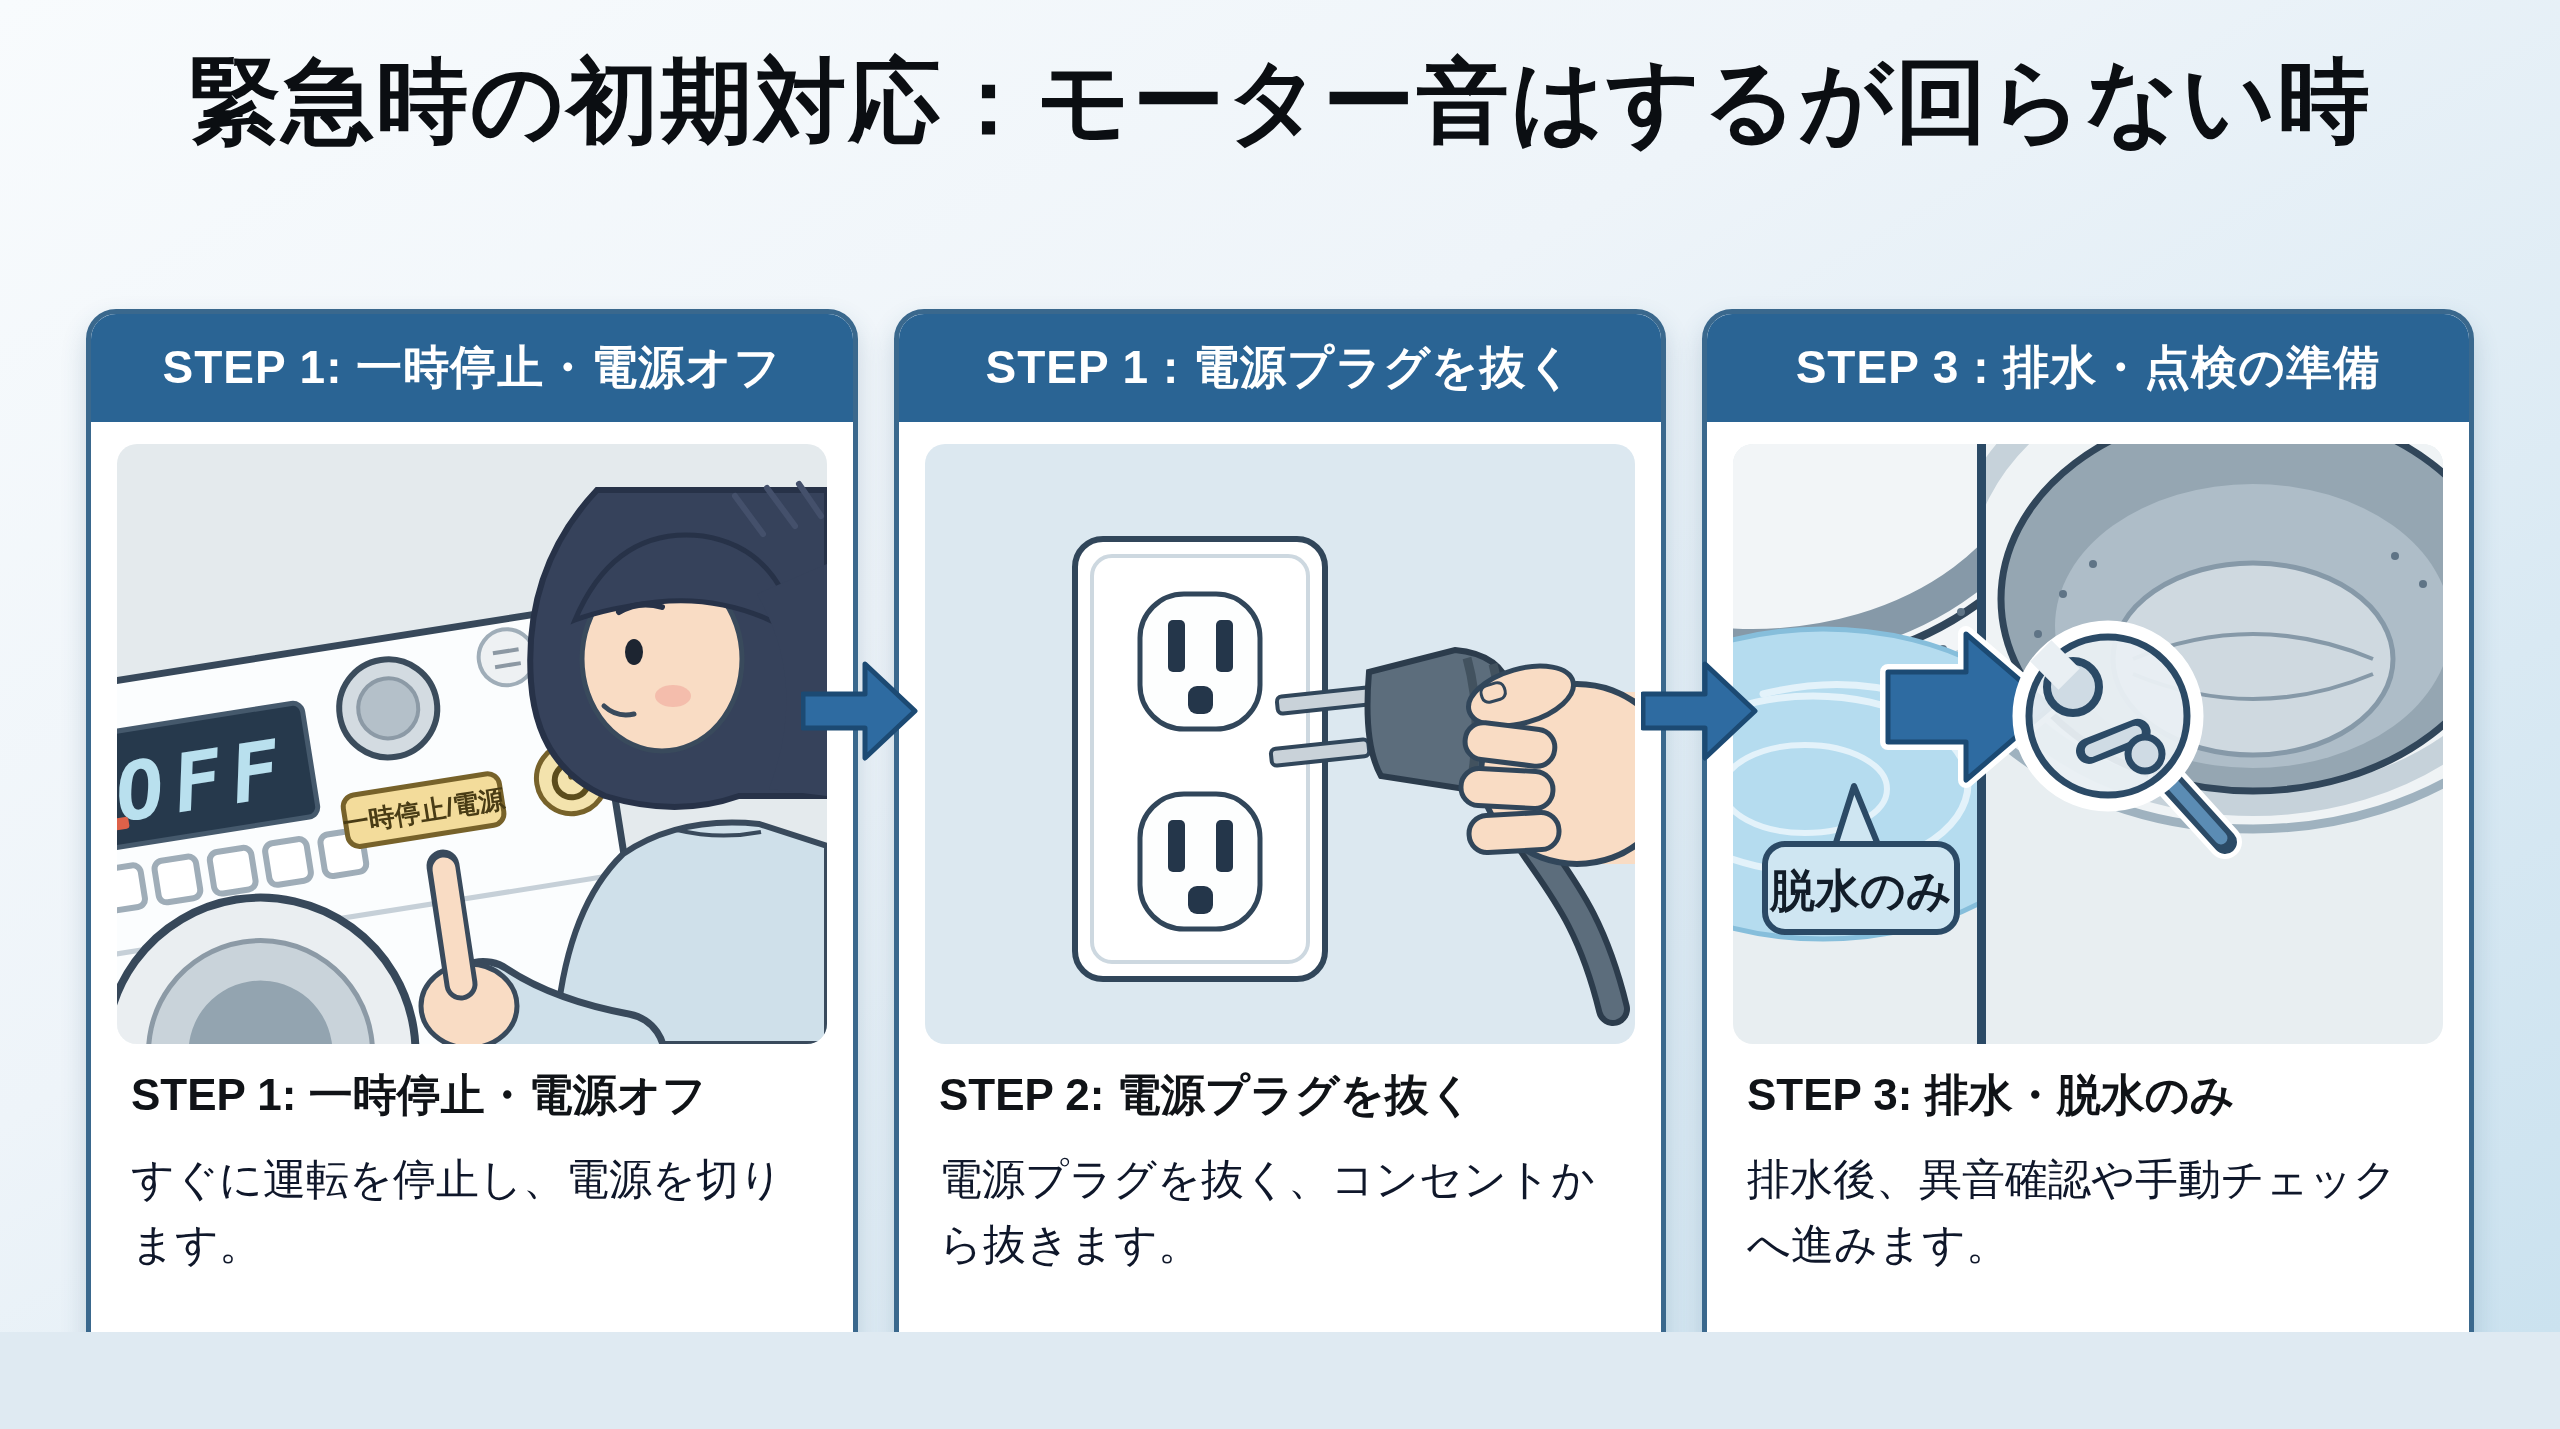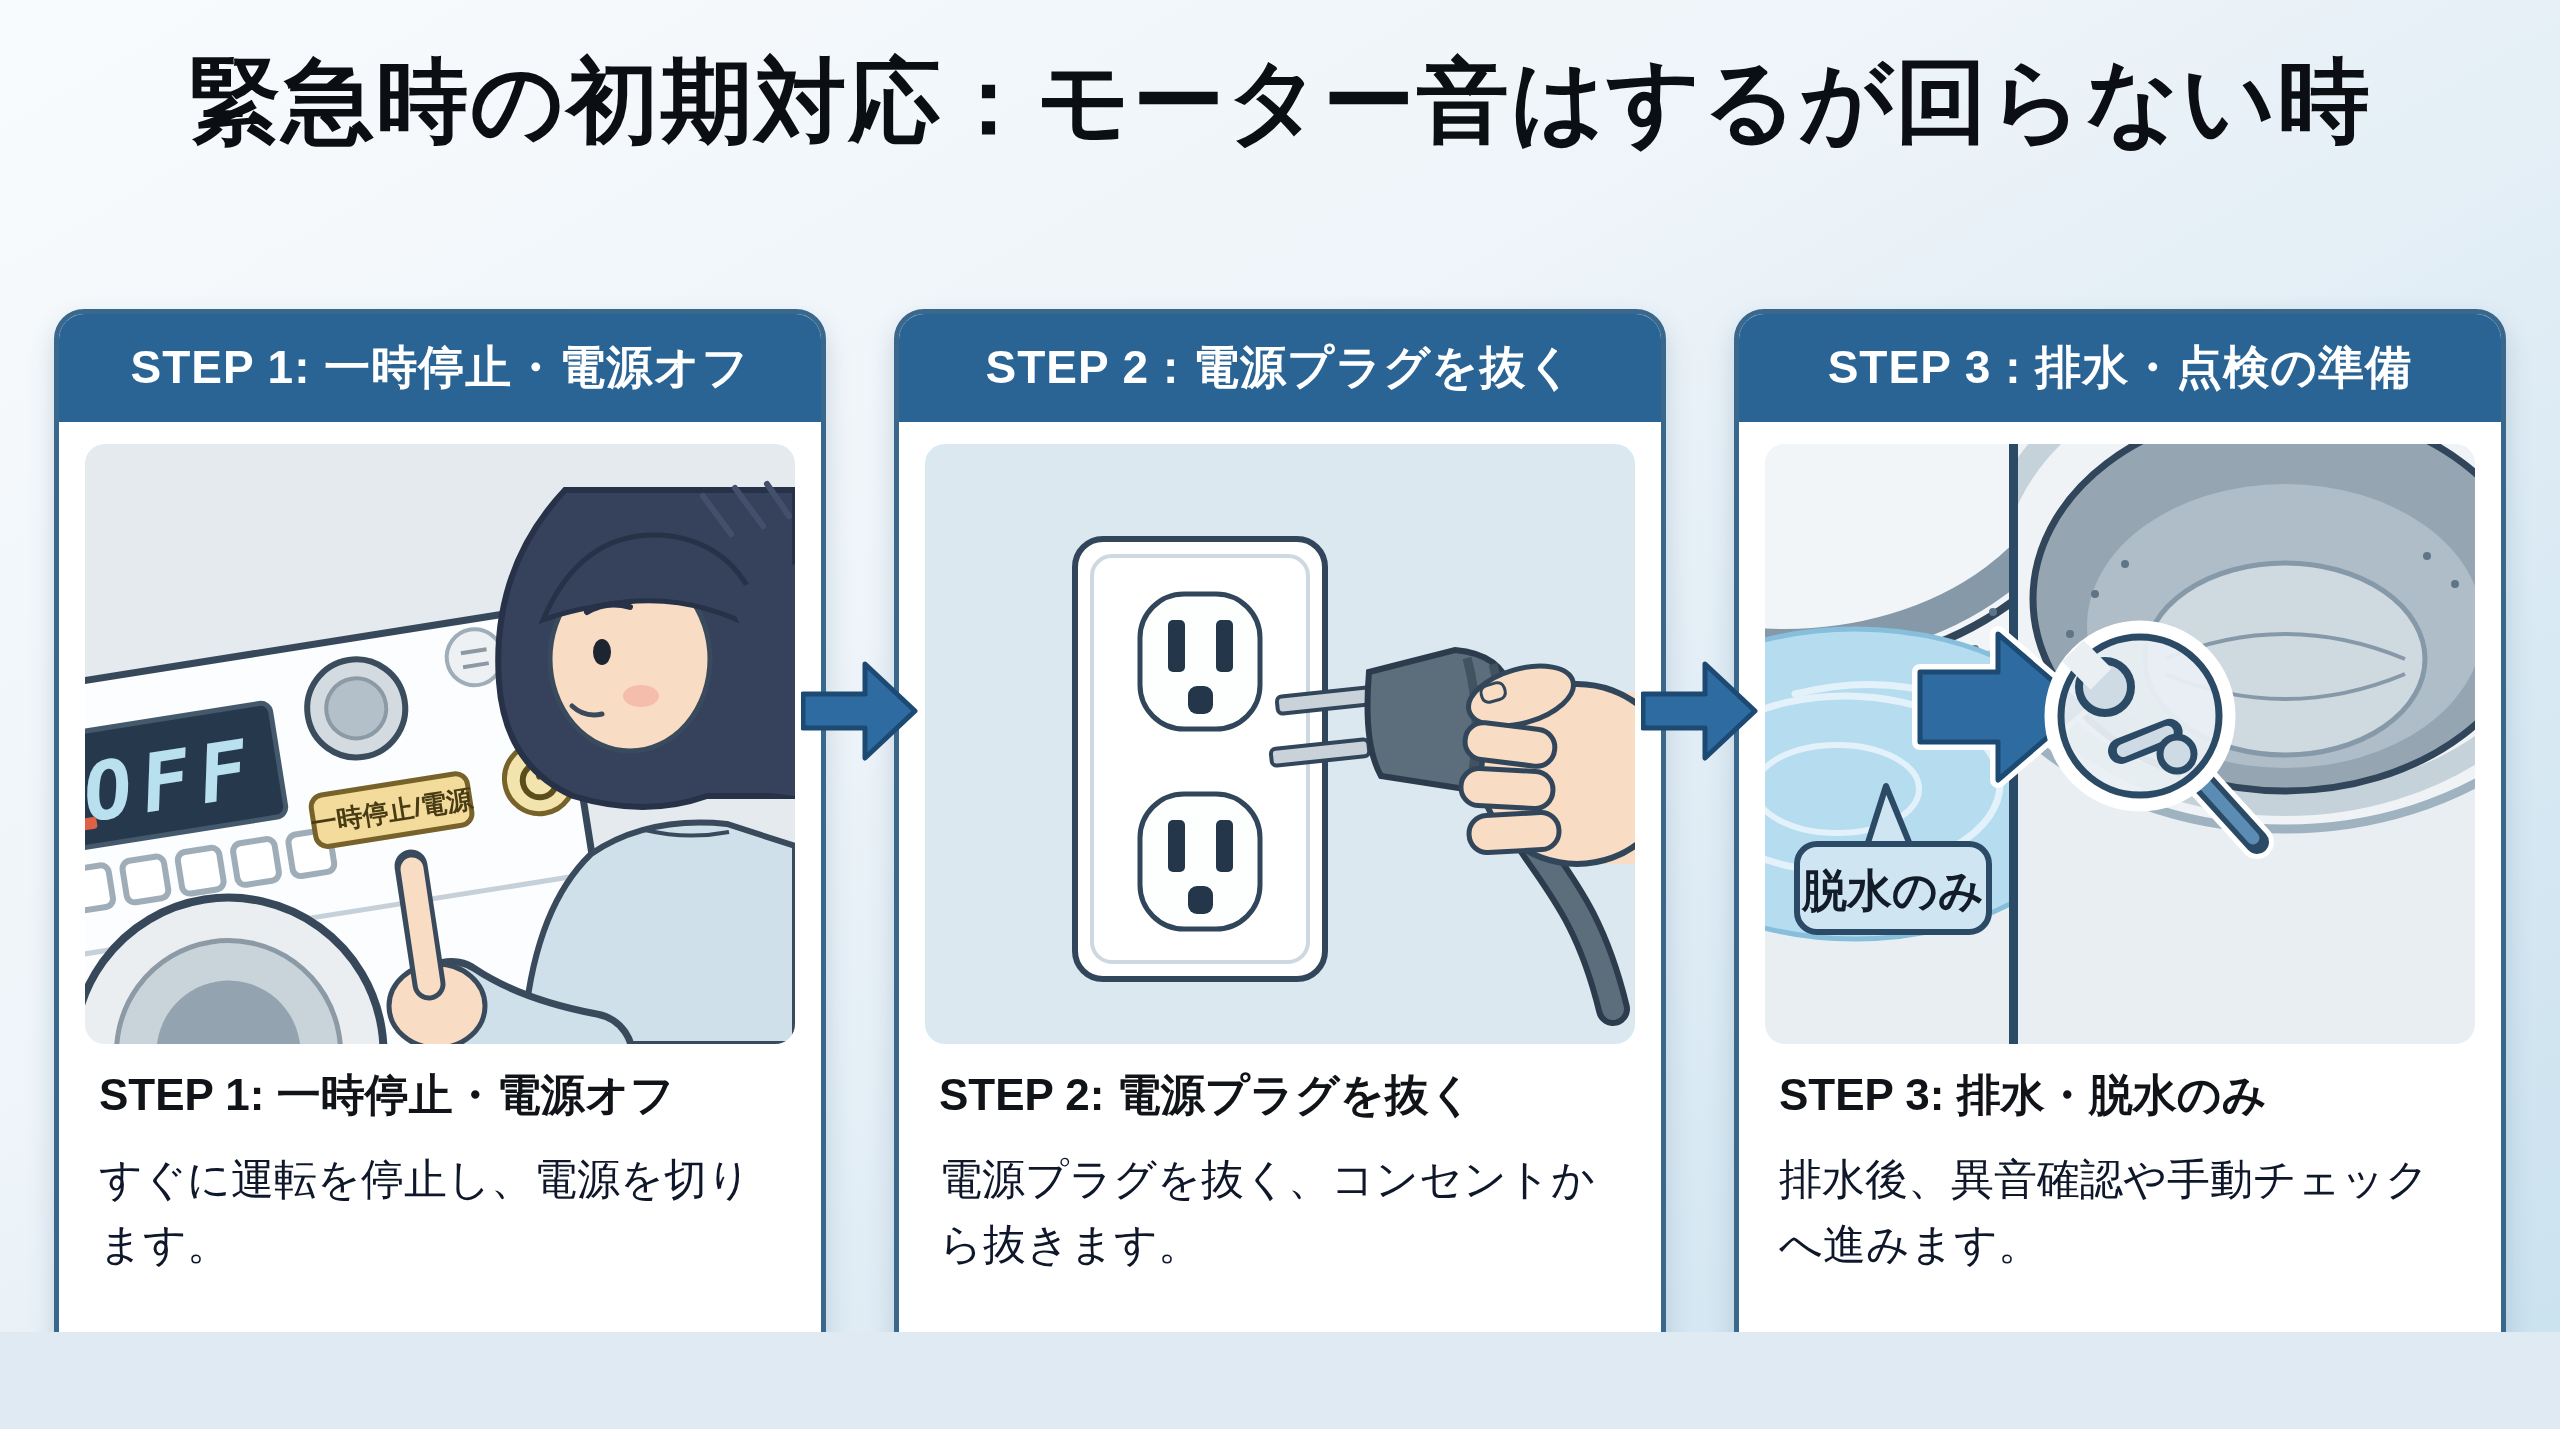--- a/index.html
+++ b/index.html
@@ -5,21 +5,21 @@
   html,body{margin:0;padding:0;background:#dfeaf2;}
   .page{
     position:relative;width:2560px;height:1332px;overflow:hidden;
     background:linear-gradient(150deg,#f8fbfd 0%,#eef4f9 40%,#d9e9f3 75%,#cbe2ef 100%);
     font-family:"Liberation Sans","DejaVu Sans",sans-serif;color:#14181d;
   }
   .title{
     margin:0;padding-top:40px;text-align:center;
     font-size:92px;font-weight:900;letter-spacing:2px;color:#0b0e12;
   }
-  .panels{display:flex;justify-content:center;gap:68px;margin-top:145px;}
+  .panels{display:flex;justify-content:center;gap:36px;margin-top:145px;}
   .panel{
     box-sizing:border-box;width:772px;height:1066px;flex:none;
     background:#ffffff;border:5px solid #3a688d;border-radius:30px;
     box-shadow:0 12px 26px rgba(42,86,118,.20);
     display:flex;flex-direction:column;overflow:hidden;
   }
   .panel-header{
     height:108px;flex:none;background:#2a6494;color:#ffffff;
     display:flex;align-items:center;justify-content:center;
     font-size:46px;font-weight:800;letter-spacing:1px;
@@ -103,21 +103,21 @@
           </g>
         </svg>
       </div>
       <div class="panel-text">
         <h3>STEP 1: 一時停止・電源オフ</h3>
         <p>すぐに運転を停止し、電源を切ります。</p>
       </div>
     </section>
 
     <section class="panel">
-      <div class="panel-header">STEP 2 : 電源プラグを抜く</div>
+      <div class="panel-header">STEP 1 : 電源プラグを抜く</div>
       <div class="panel-illustration">
         <svg viewBox="0 0 710 600">
           <rect x="0" y="0" width="710" height="600" fill="#dce8f0"></rect>
 
           <g>
             <rect x="150" y="95" width="250" height="440" rx="28" fill="#ffffff" stroke="#31465a" stroke-width="6"></rect>
             <rect x="167" y="112" width="216" height="406" rx="20" fill="none" stroke="#cdd8e0" stroke-width="4"></rect>
             <g>
               <rect x="215" y="150" width="120" height="135" rx="44" fill="#fdfefe" stroke="#31465a" stroke-width="5"></rect>
               <rect x="243" y="176" width="17" height="52" rx="5" fill="#24364a"></rect>

